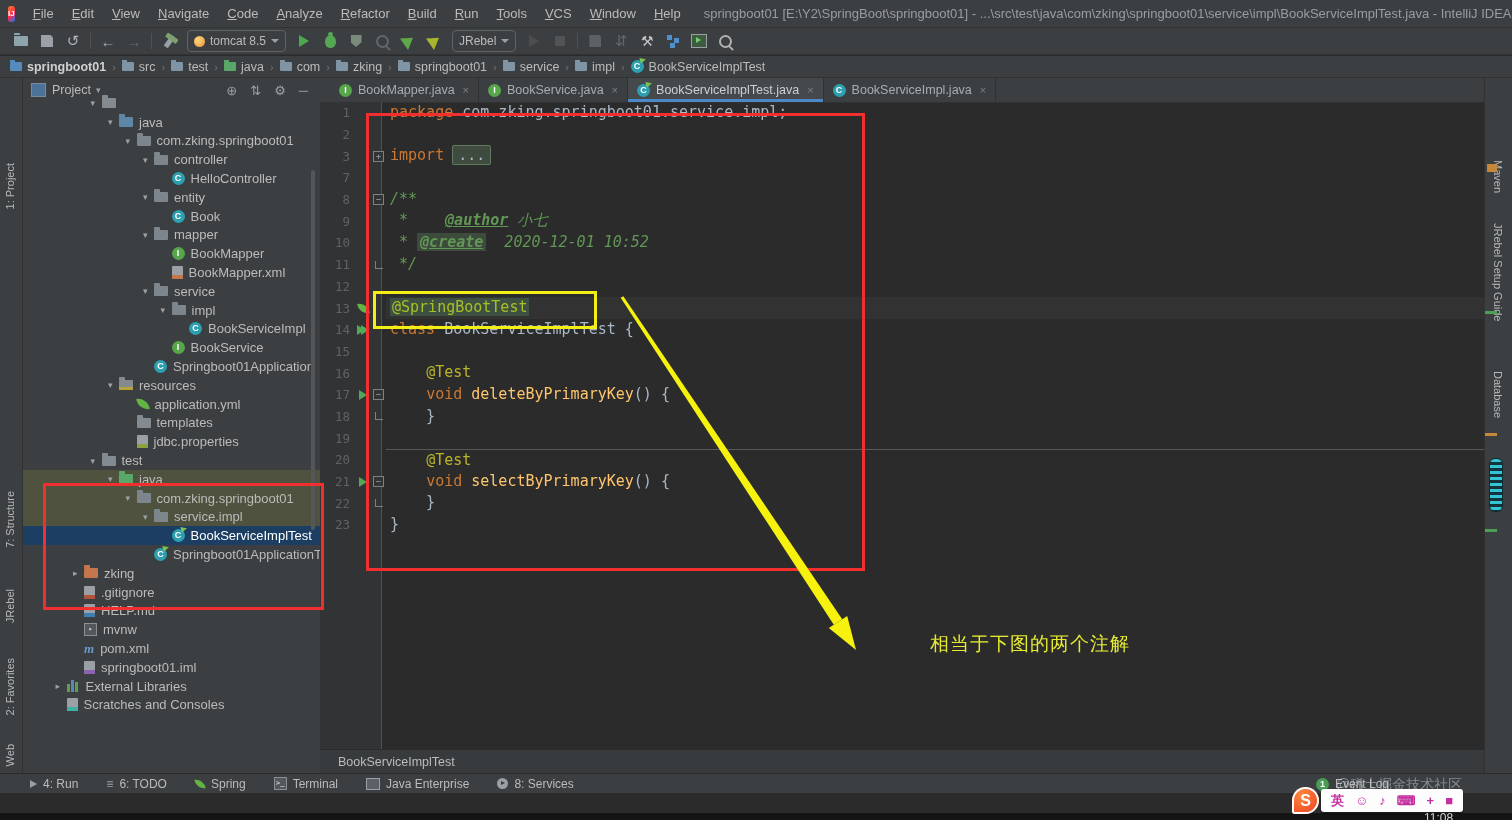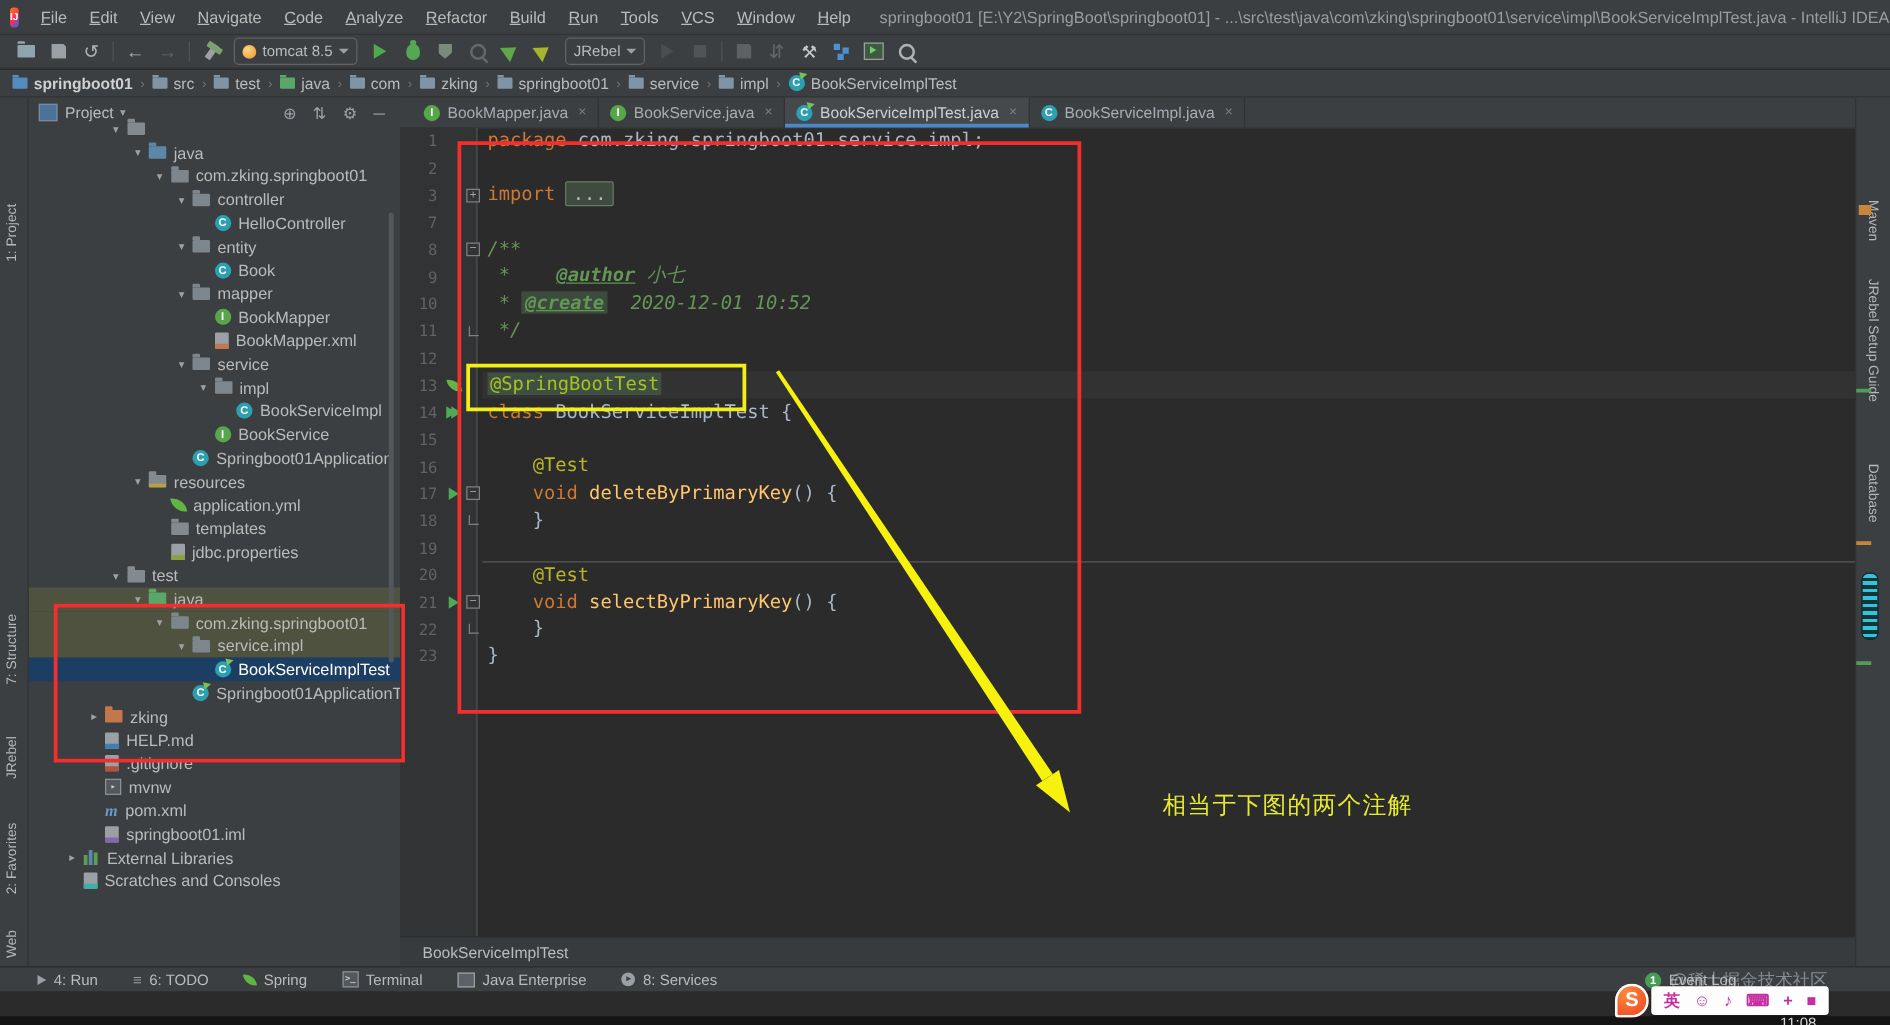--- a/index.html
+++ b/index.html
@@ -438,26 +438,26 @@
       <div class="trow" style="padding-left:131px">
           <span class="ti cicon ct">C</span>
           <span>Springboot01ApplicationTests</span>
         </div>
       <div class="trow" style="padding-left:43.5px">
           <span class="arr">▸</span>
           <span class="ti tfold f-orange"></span>
           <span>zking</span>
         </div>
       <div class="trow" style="padding-left:61px">
+          <span class="ti pagey" style="--band:#b0543e"></span>
+          <span>.gitignore</span>
+        </div>
+      <div class="trow" style="padding-left:61px">
           <span class="ti pagey" style="--band:#3e7fb0"></span>
           <span>HELP.md</span>
-        </div>
-      <div class="trow" style="padding-left:61px">
-          <span class="ti pagey" style="--band:#b0543e"></span>
-          <span>.gitignore</span>
         </div>
       <div class="trow" style="padding-left:61px">
           <span class="ti bb-term">▸</span>
           <span>mvnw</span>
         </div>
       <div class="trow" style="padding-left:61px">
           <span class="ti mvn-m">m</span>
           <span>pom.xml</span>
         </div>
       <div class="trow" style="padding-left:61px">

